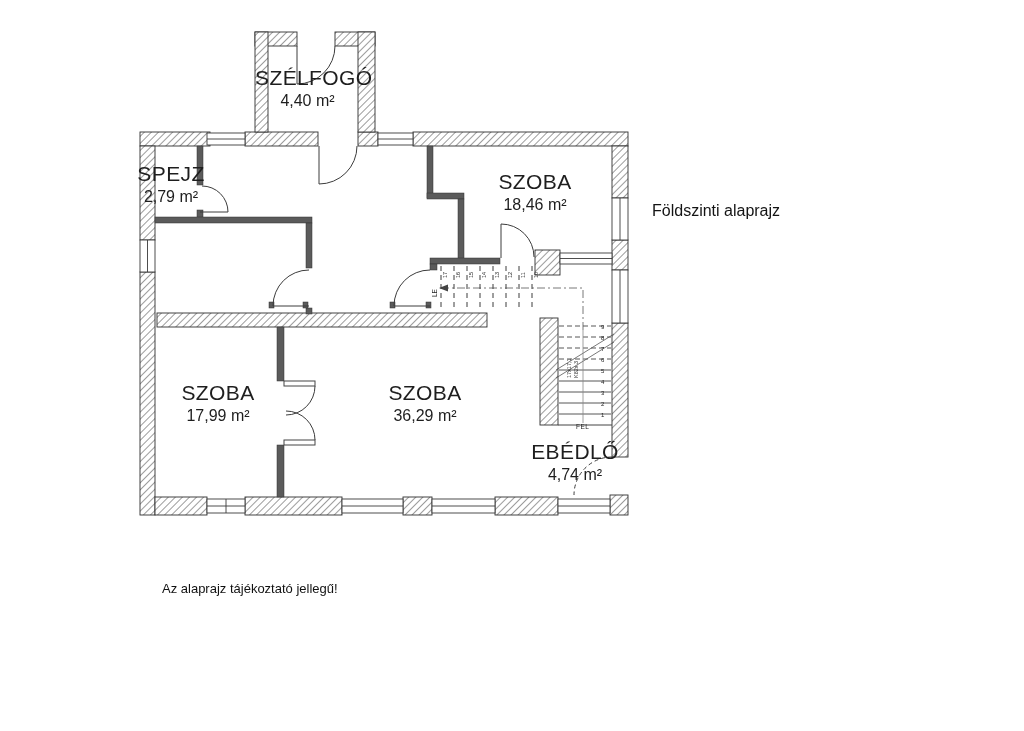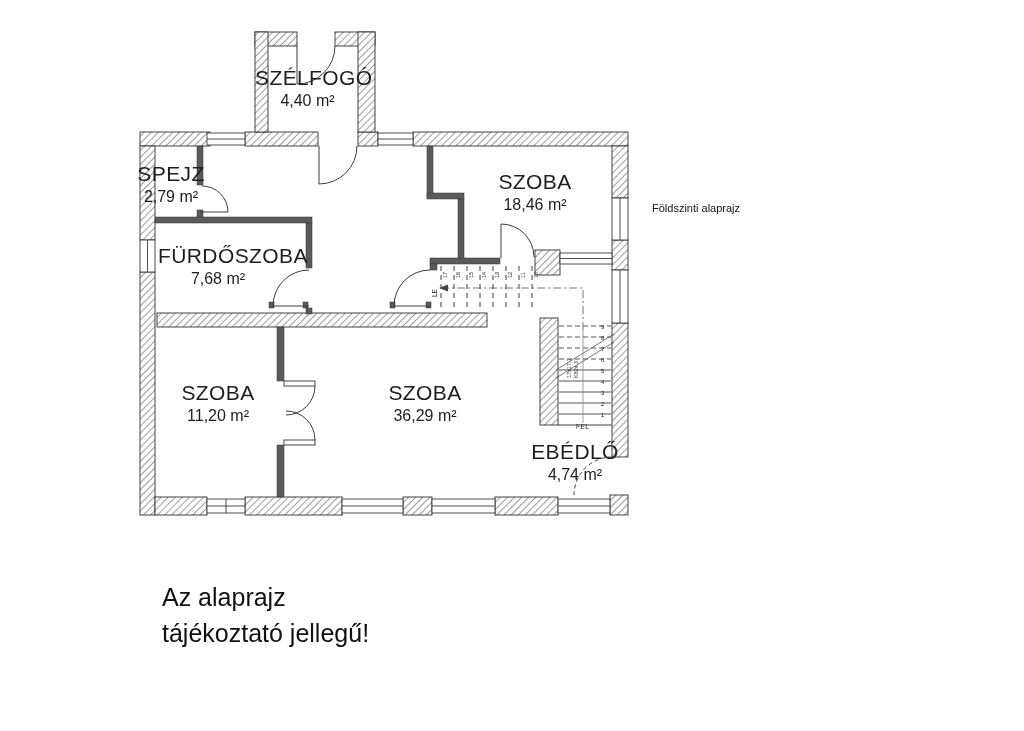--- a/index.html
+++ b/index.html
@@ -2,22 +2,22 @@
 <html><head>
 <meta charset="utf-8">
 <style>
   html,body{margin:0;padding:0;background:#fff;}
   .canvas{position:relative;width:1024px;height:731px;background:#ffffff;overflow:hidden;
           font-family:"Liberation Sans", sans-serif;}
   svg{position:absolute;left:0;top:0;}
   .room{position:absolute;text-align:center;color:#1e1e1e;}
   .room .rn{font-size:21px;letter-spacing:.4px;white-space:nowrap;}
   .room .ra{font-size:16px;margin-top:2px;white-space:nowrap;}
-  .plan-title{position:absolute;left:652px;top:202px;font-size:11px;color:#141414;white-space:nowrap;}
-  .disclaimer{position:absolute;left:162px;top:580px;width:225px;font-size:25px;line-height:1.42;color:#111;}
+  .plan-title{position:absolute;left:652px;top:202px;font-size:16px;color:#141414;white-space:nowrap;}
+  .disclaimer{position:absolute;left:162px;top:580px;width:225px;font-size:13px;line-height:1.42;color:#111;}
 </style>
 </head>
 <body>
 
 <div class="canvas">
 
   <svg width="1024" height="731" viewBox="0 0 1024 731">
     <defs>
       <pattern id="hp" patternUnits="userSpaceOnUse" width="5" height="5" patternTransform="rotate(45)">
         <rect width="5" height="5" fill="#ffffff"></rect>
@@ -186,27 +186,23 @@
     <div class="ra">4,40 m²</div>
   </div>
   <div class="room" style="left:134px;top:162px;width:74px">
     <div class="rn">SPEJZ</div>
     <div class="ra">2,79 m²</div>
   </div>
   <div class="room" style="left:485px;top:170px;width:100px">
     <div class="rn">SZOBA</div>
     <div class="ra">18,46 m²</div>
   </div>
-  <div class="room" style="left:158px;top:244px;width:120px">
-    <div class="rn">FÜRDŐSZOBA</div>
-    <div class="ra">7,68 m²</div>
-  </div>
   <div class="room" style="left:168px;top:381px;width:100px">
     <div class="rn">SZOBA</div>
-    <div class="ra">11,20 m²</div>
+    <div class="ra">17,99 m²</div>
   </div>
   <div class="room" style="left:375px;top:381px;width:100px">
     <div class="rn">SZOBA</div>
     <div class="ra">36,29 m²</div>
   </div>
   <div class="room" style="left:525px;top:440px;width:100px">
     <div class="rn">EBÉDLŐ</div>
     <div class="ra">4,74 m²</div>
   </div>
 

